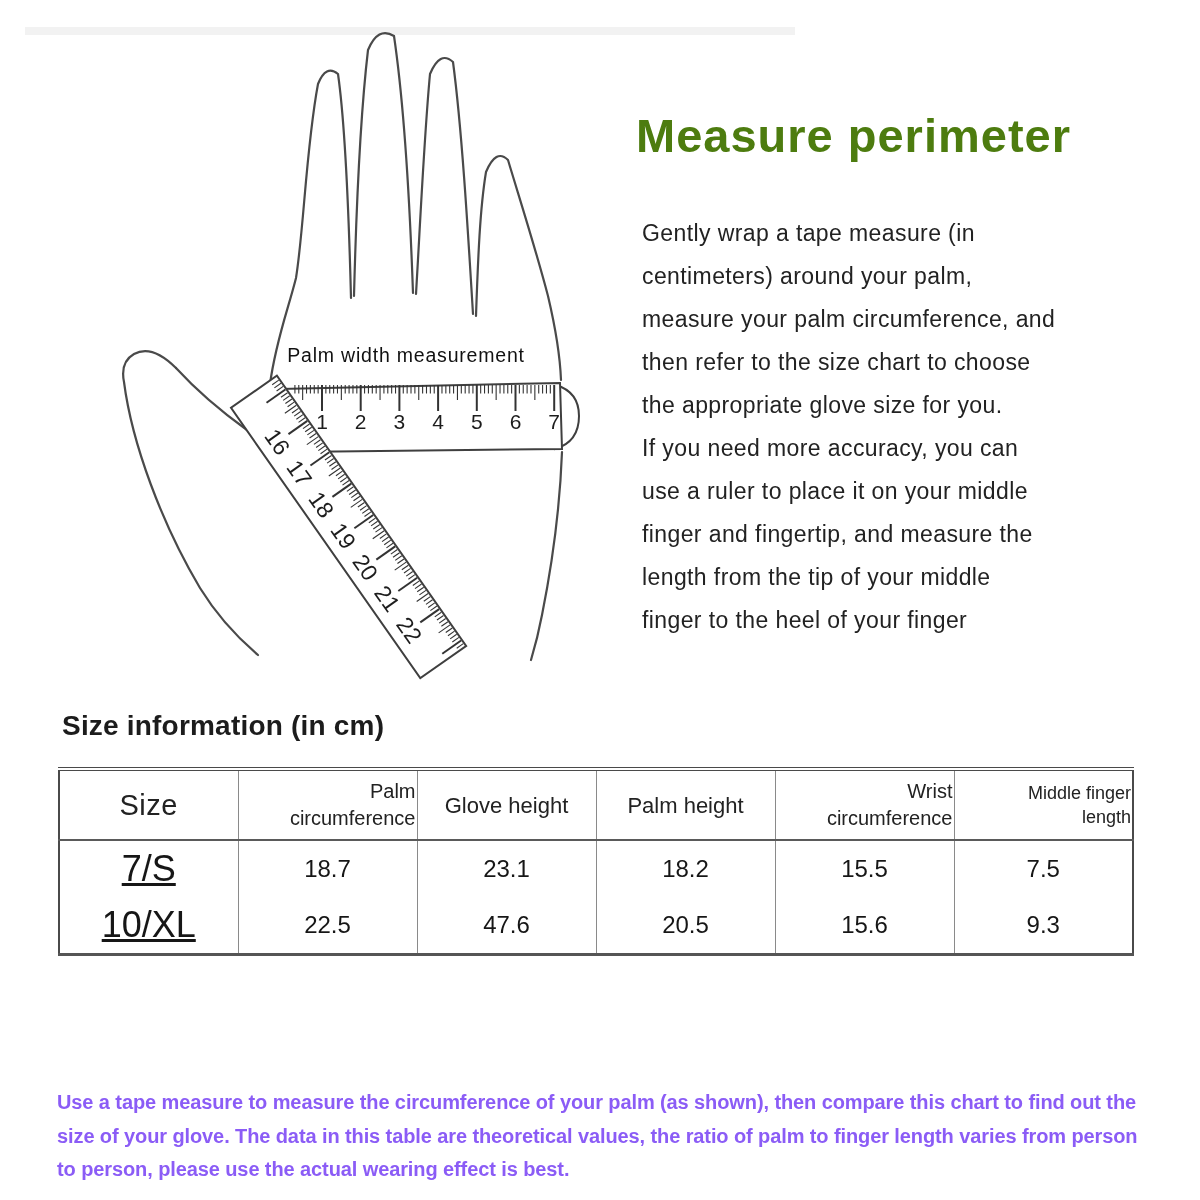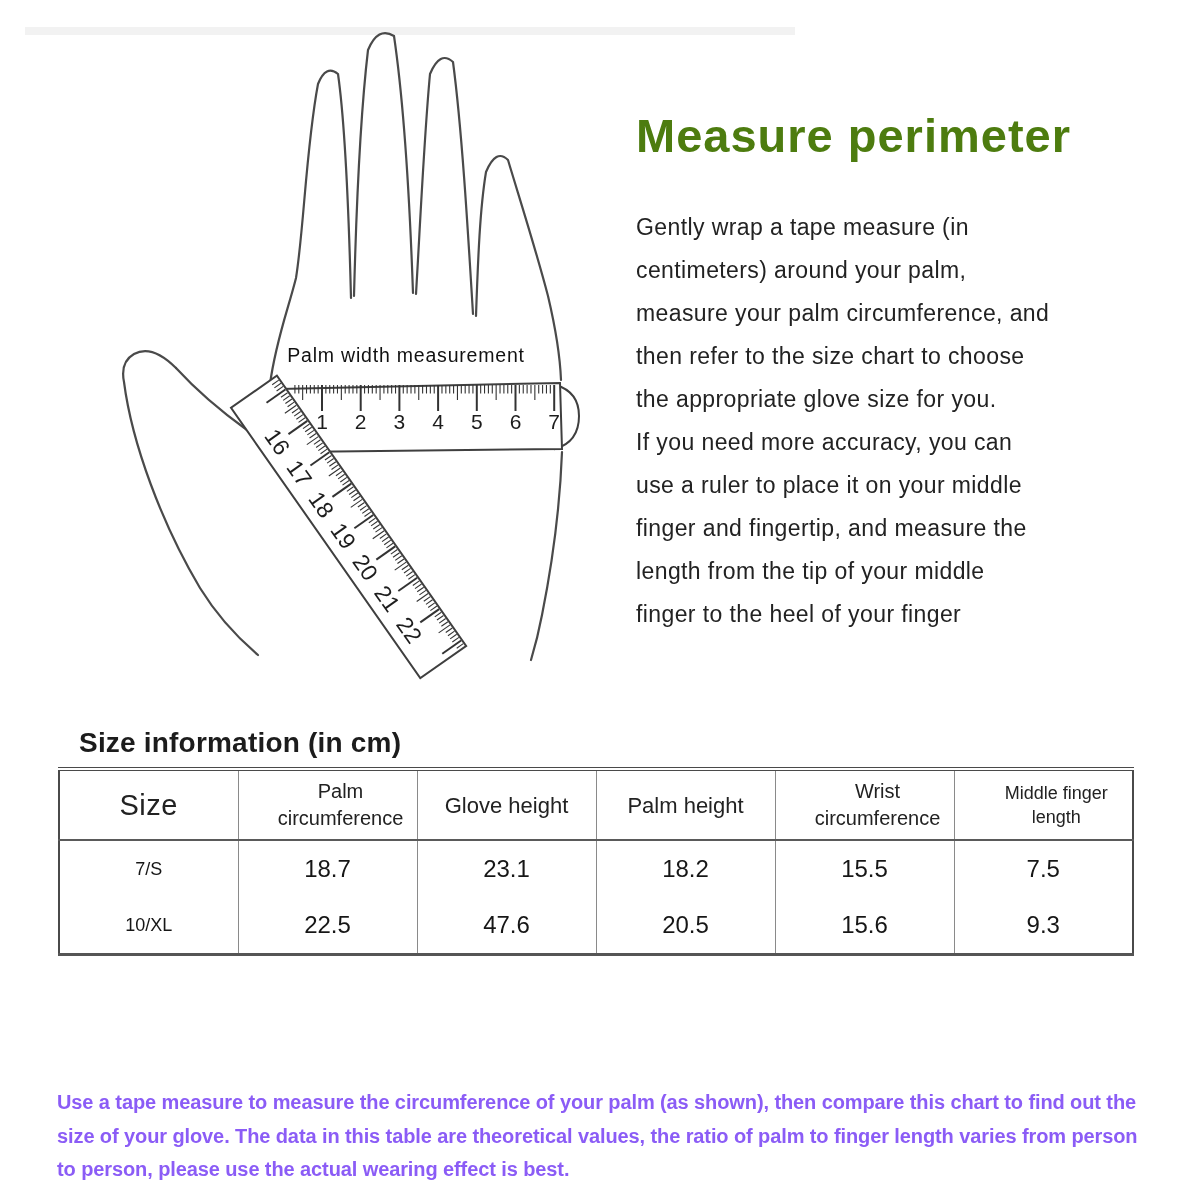--- a/index.html
+++ b/index.html
@@ -14,48 +14,48 @@
   .tape-shape{fill:#ffffff;stroke:#3f3f3f;stroke-width:2;}
   .palm-label{font-size:19.5px;letter-spacing:.8px;fill:#111;text-anchor:middle;}
   .tapenum{font-size:21px;fill:#1d1d1d;text-anchor:middle;}
   .rulernum{font-size:23px;fill:#1d1d1d;text-anchor:middle;}
   
   .measure-title{
     position:absolute;left:636px;top:108px;margin:0;
     font-size:47px;font-weight:700;letter-spacing:1px;color:#4d7c0f;
   }
   .measure-body{
-    position:absolute;left:636px;top:206px;width:490px;margin:0;
+    position:absolute;left:636px;top:206px;width:490px;margin:6px;
     font-size:23px;line-height:43px;letter-spacing:.4px;color:#222;
     white-space:pre-line;
   }
   
   .size-title{
-    position:absolute;left:62px;top:710px;margin:17px;
+    position:absolute;left:62px;top:710px;margin:0;
     font-size:28px;font-weight:700;color:#1c1c1c;letter-spacing:.2px;
   }
   table.size-table{
     position:absolute;left:58px;top:767px;width:1076px;
     border-collapse:collapse;table-layout:fixed;background:#fff;
   }
   table.size-table{border:2px solid #4a4a4a;border-top:4px double #4a4a4a;border-bottom:3px solid #555;}
   .size-table th,.size-table td{border-left:1px solid #8a8a8a;}
   .size-table th:first-child,.size-table td:first-child{border-left:none;}
   .size-table thead th{
     height:66px;border-bottom:2px solid #5a5a5a;font-weight:400;
     font-size:20px;white-space:pre-line;line-height:27px;vertical-align:middle;color:#222;
   }
   .size-table thead th.c{text-align:center;font-size:22px;}
-  .size-table thead th.l{text-align:center;padding-left:27px;}
+  .size-table thead th.l{text-align:right;padding-left:27px;}
   .size-table thead th.big{font-size:29px;text-align:center;letter-spacing:.5px;}
   .size-table thead th.small{font-size:18px;line-height:24px;}
   .size-table tbody td{
     height:54px;text-align:center;font-size:24px;color:#161616;vertical-align:middle;
   }
-  .size-table tbody td.size-cell{font-size:18px;}
+  .size-table tbody td.size-cell{font-size:36px;text-decoration:underline;}
   
   .footer-note{
     position:absolute;left:57px;top:1086px;width:1092px;margin:0;
     font-size:20px;font-weight:700;line-height:33.5px;letter-spacing:-.1px;color:#8b5cf6;
   }
 </style>
 </head>
 <body>
 
 <div class="artifact-band"></div>

